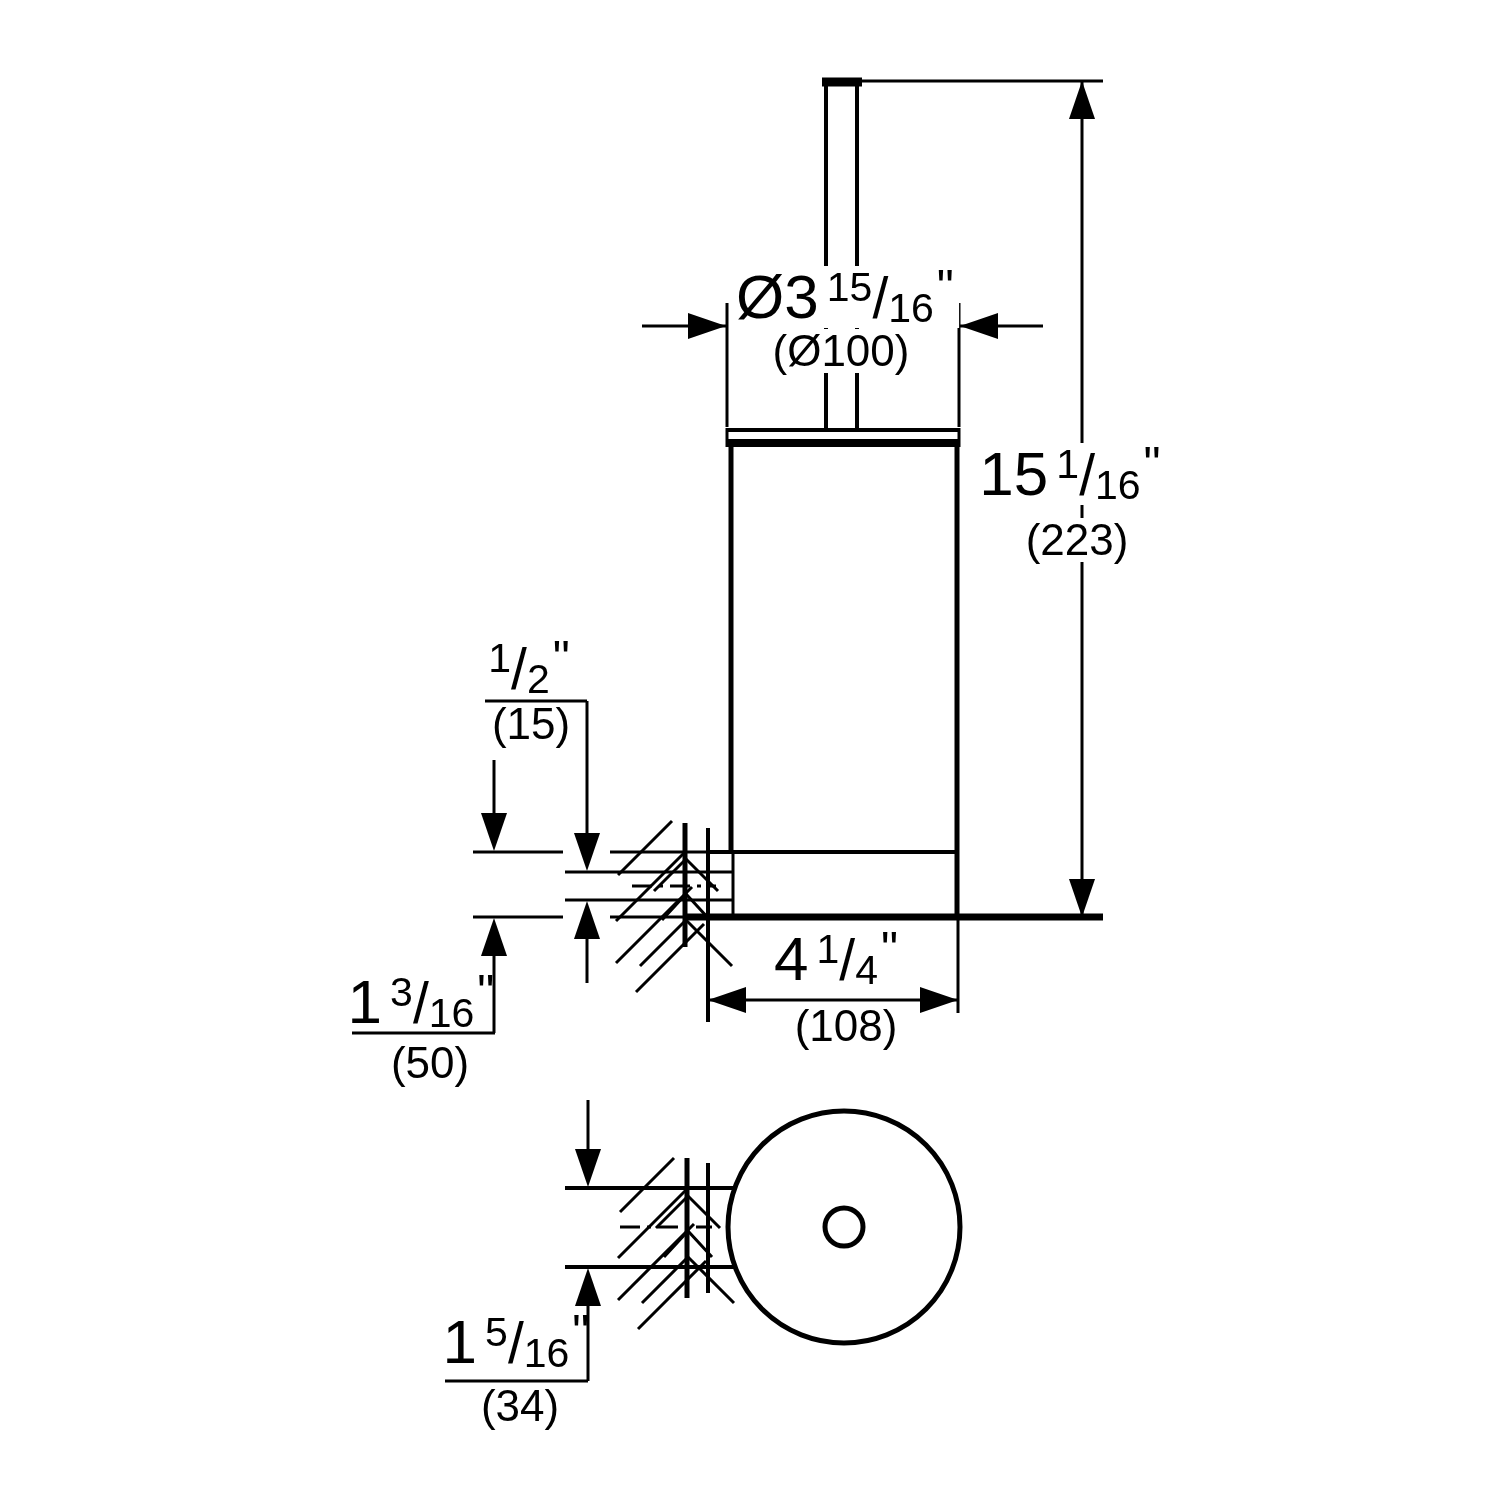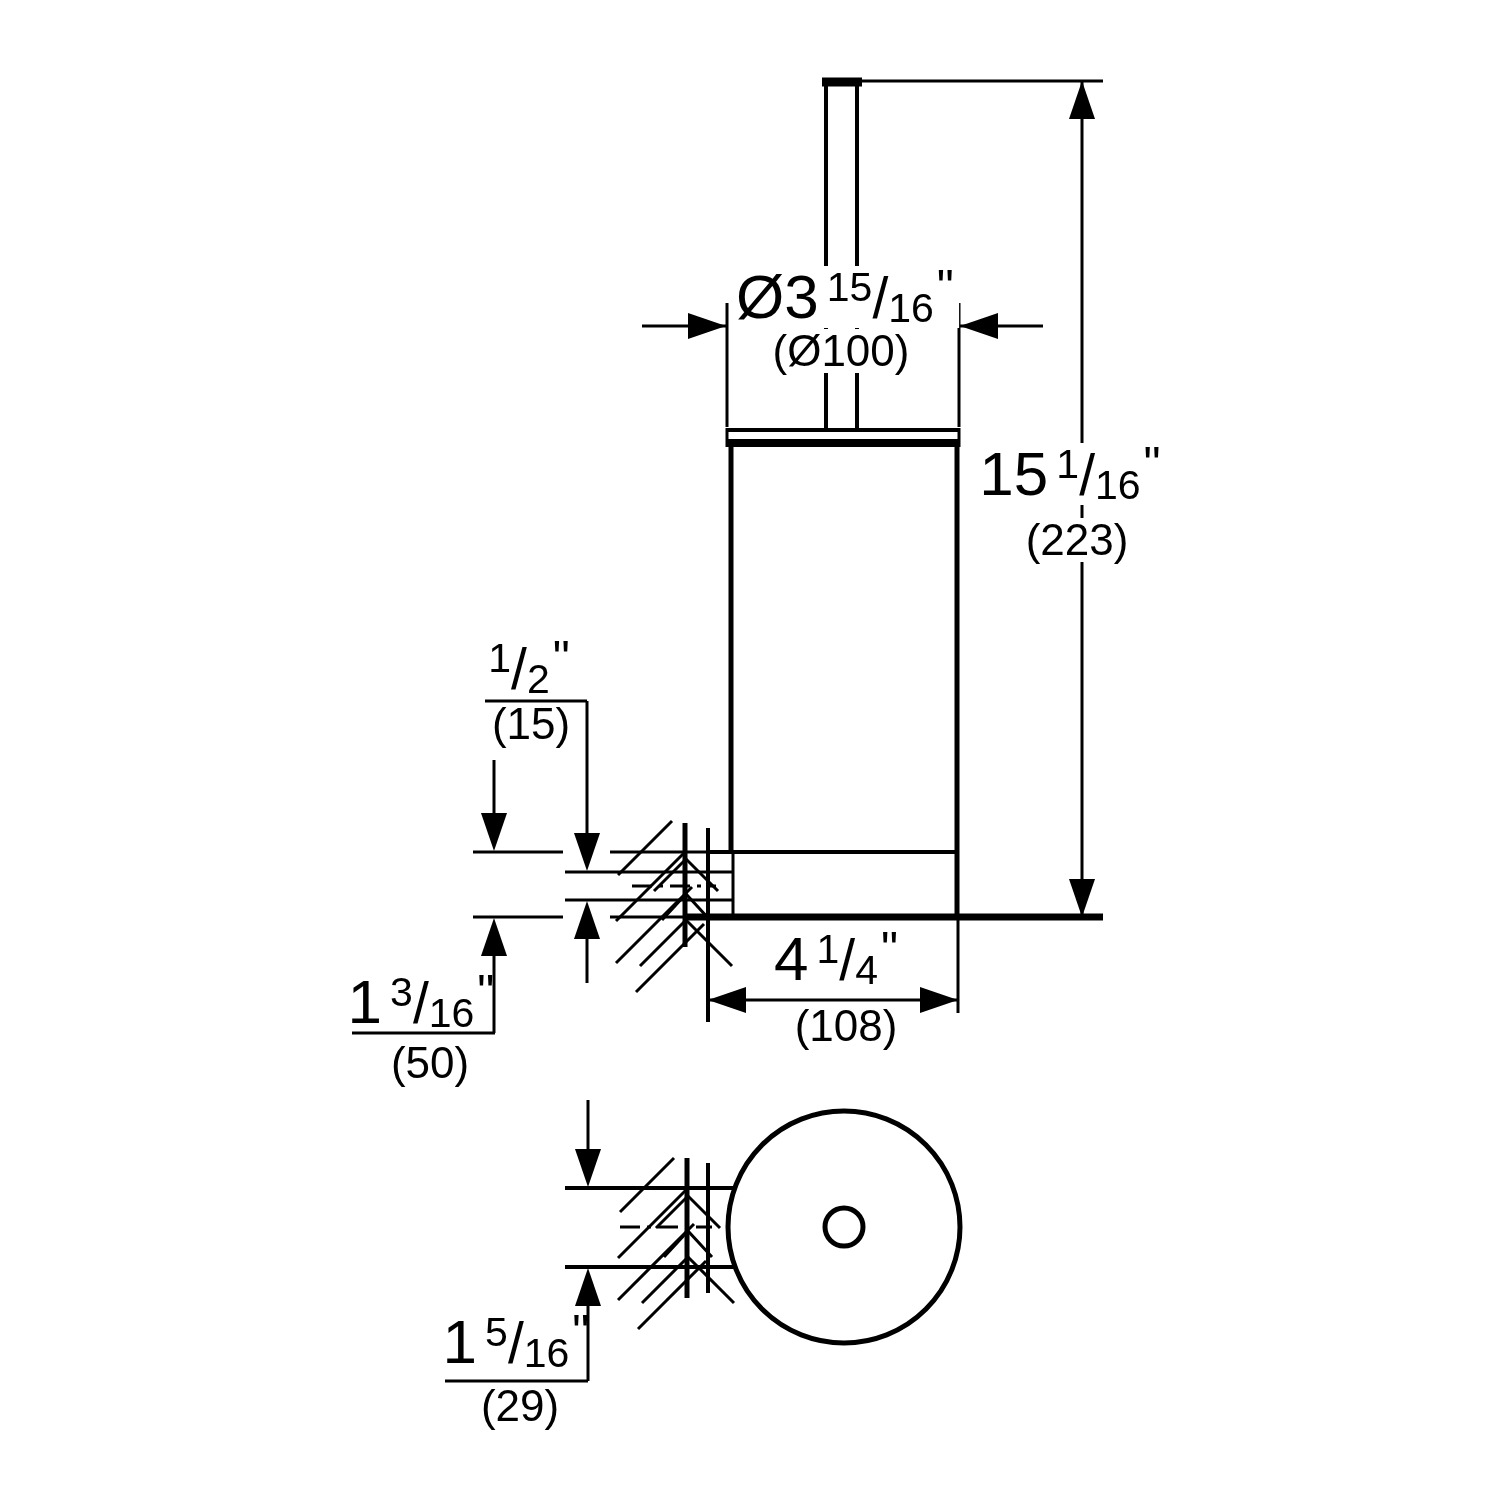--- a/index.html
+++ b/index.html
@@ -168,15 +168,15 @@
   <div class="dim metricTxt" style="left:430px; top:1063px;">(50)</div>
 
   <div class="dim major" style="left:836px; top:959px;">
     <span>4</span><span class="num">1</span><span class="slash">/</span><span class="den">4</span><span class="quote">"</span>
   </div>
   <div class="dim metricTxt" style="left:846px; top:1026px;">(108)</div>
 
   <div class="dim major" style="left:516px; top:1342px;">
     <span>1</span><span class="num">5</span><span class="slash">/</span><span class="den">16</span><span class="quote">"</span>
   </div>
-  <div class="dim metricTxt" style="left:520px; top:1406px;">(29)</div>
+  <div class="dim metricTxt" style="left:520px; top:1406px;">(34)</div>
 
 </div>
 
 </body></html>

